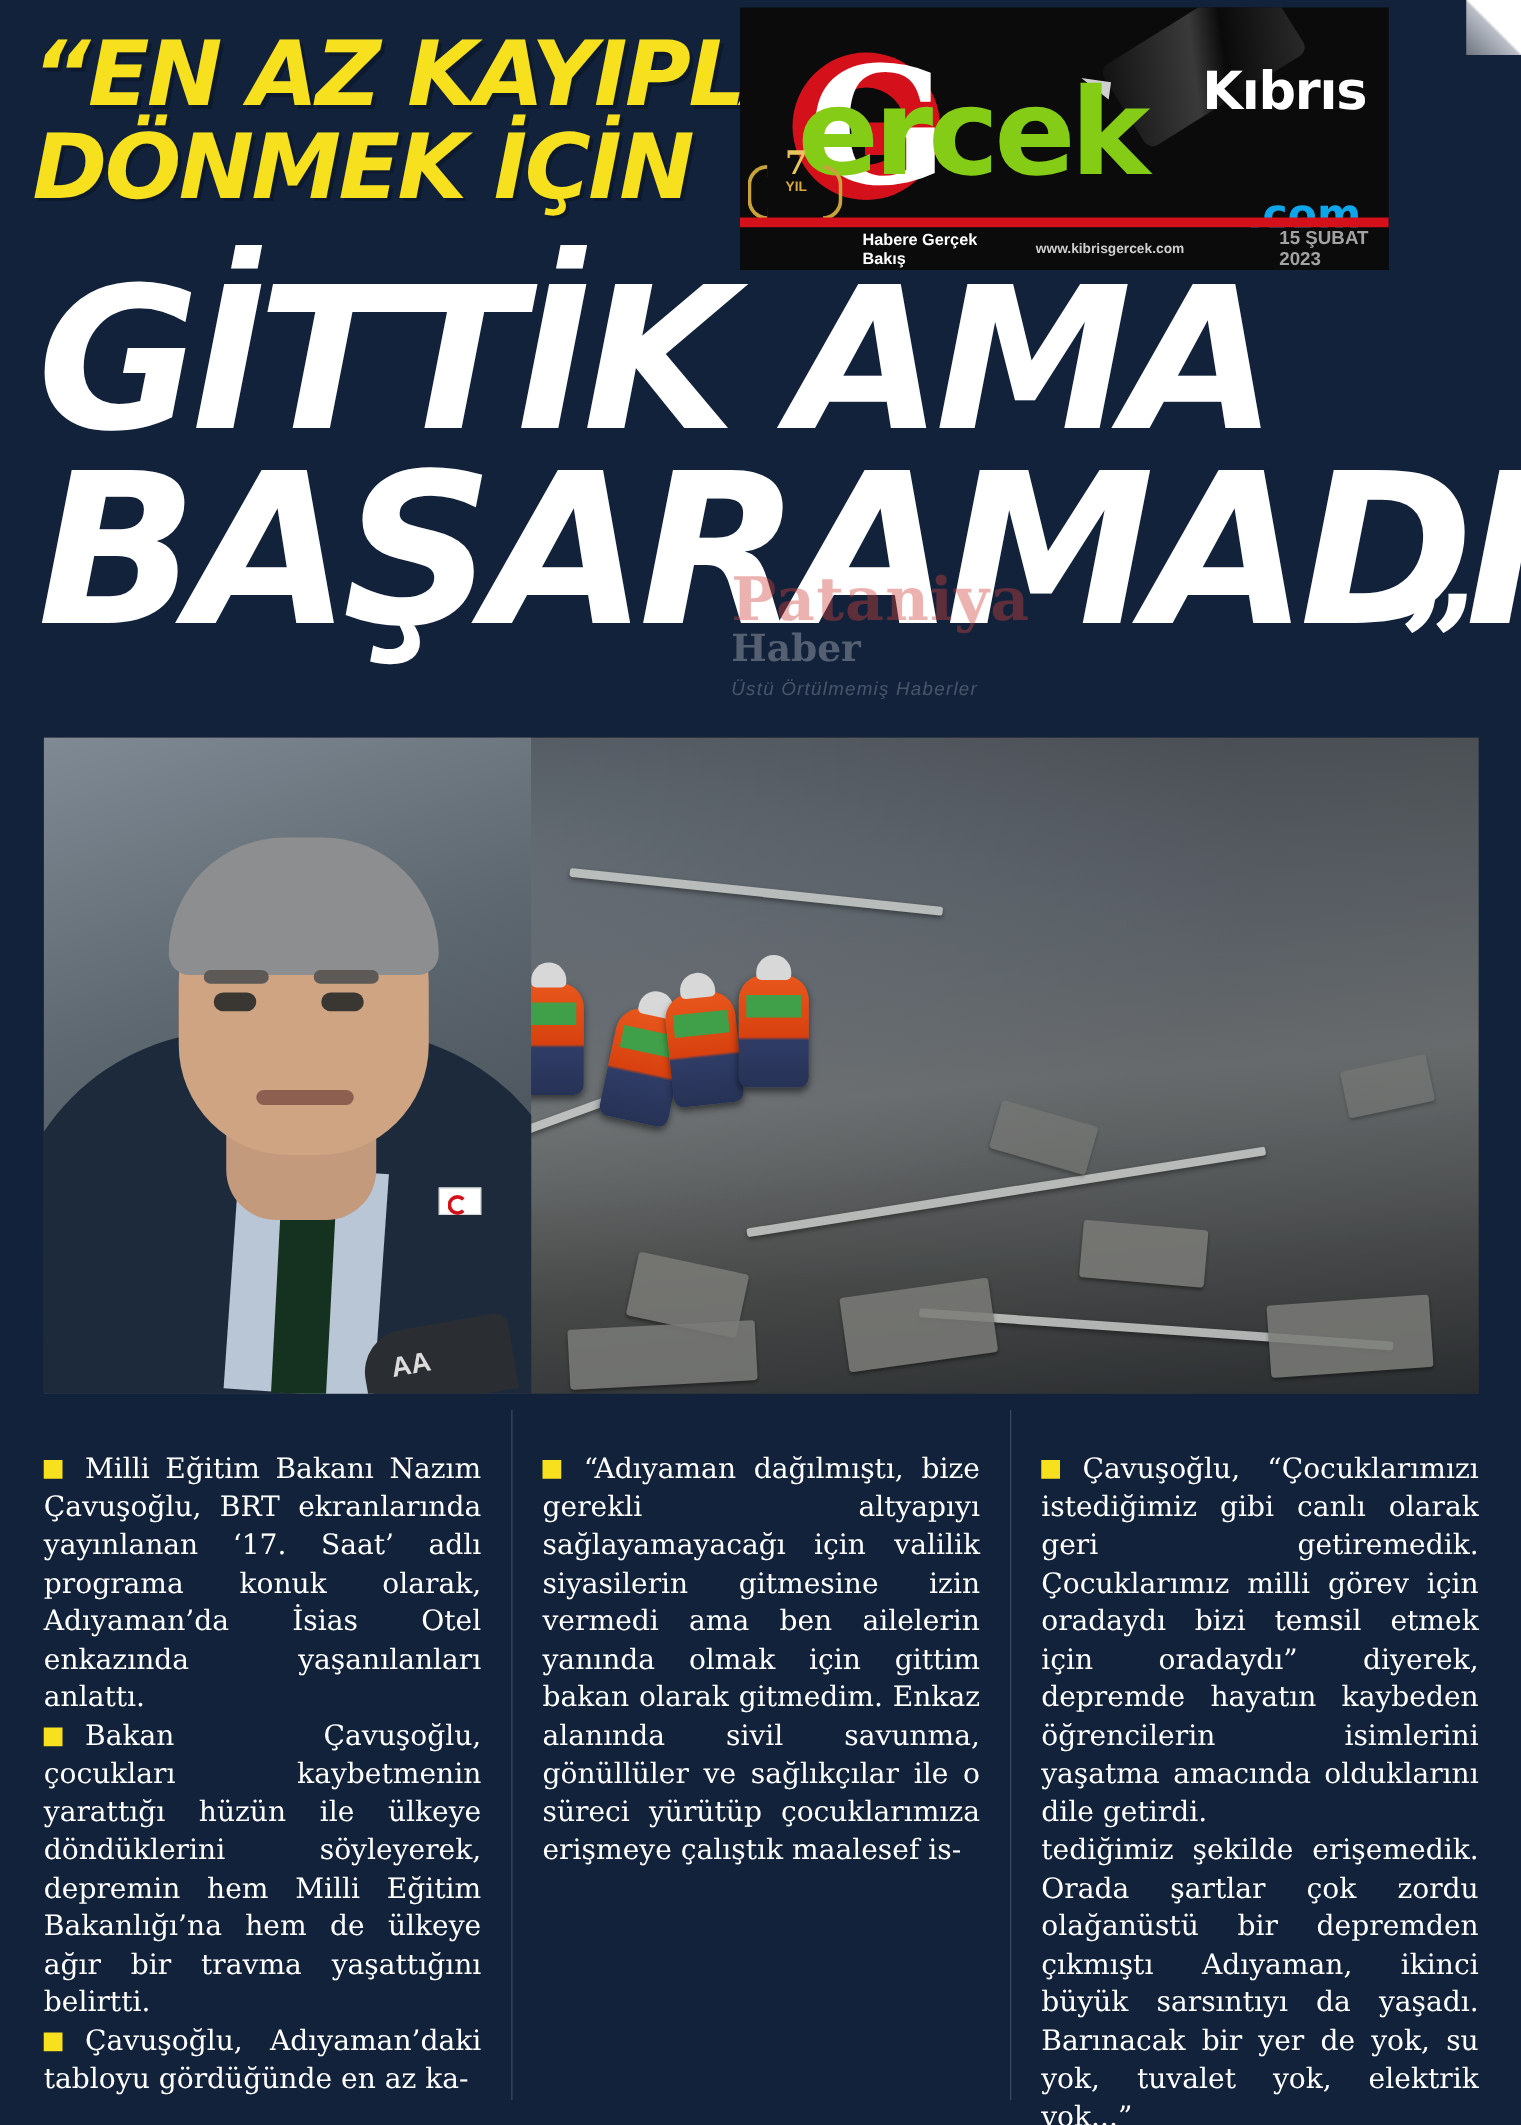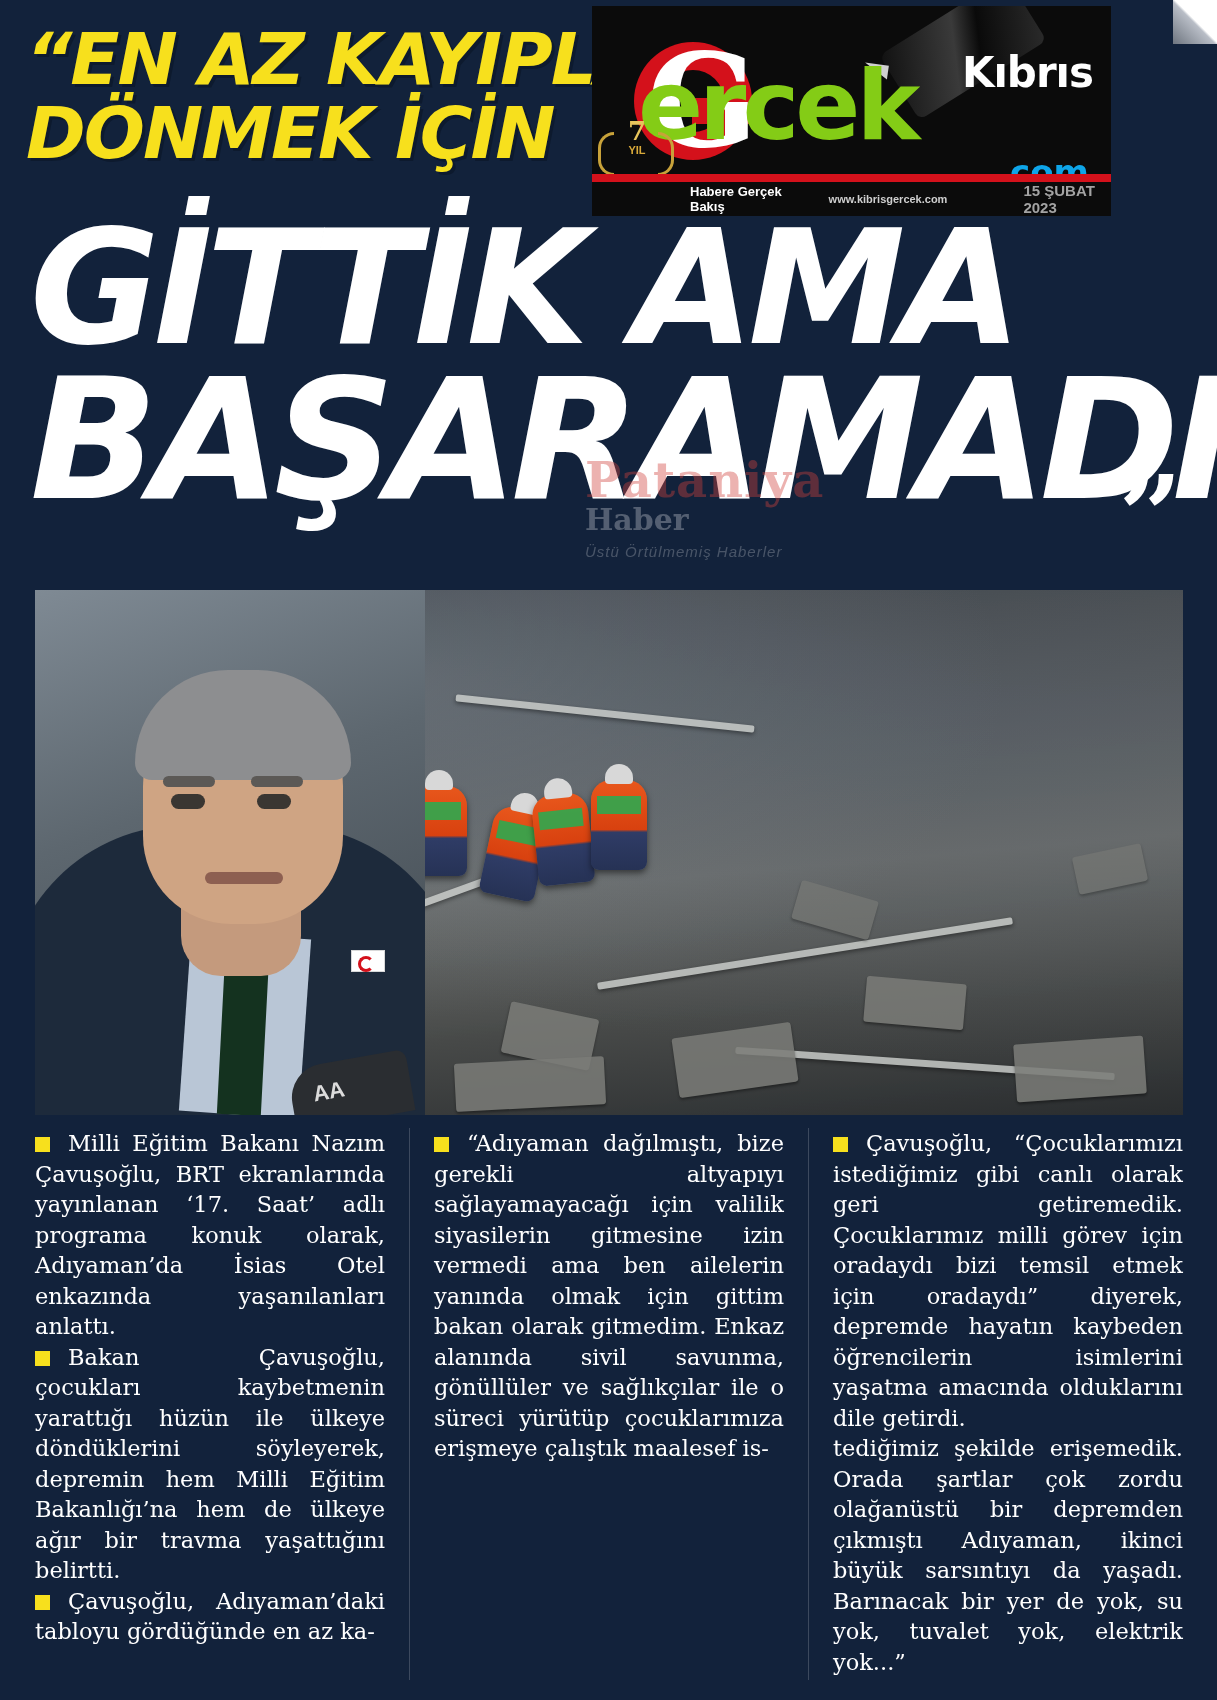--- a/index.html
+++ b/index.html
@@ -479,20 +479,21 @@
     position: absolute;
     left: 35px;
     top: 1128px;
     width: 1148px;
     height: 552px;
     display: flex;
     gap: 24px;
   }
   .col {
     width: 360px;
+    margin-top: 32px;
   }
   .col p {
     color: #ffffff;
     font-family: "DejaVu Serif", serif;
     font-size: 22.5px;
     line-height: 30.5px;
     text-align: justify;
     hyphens: manual;
   }
   .col p .bullet {

